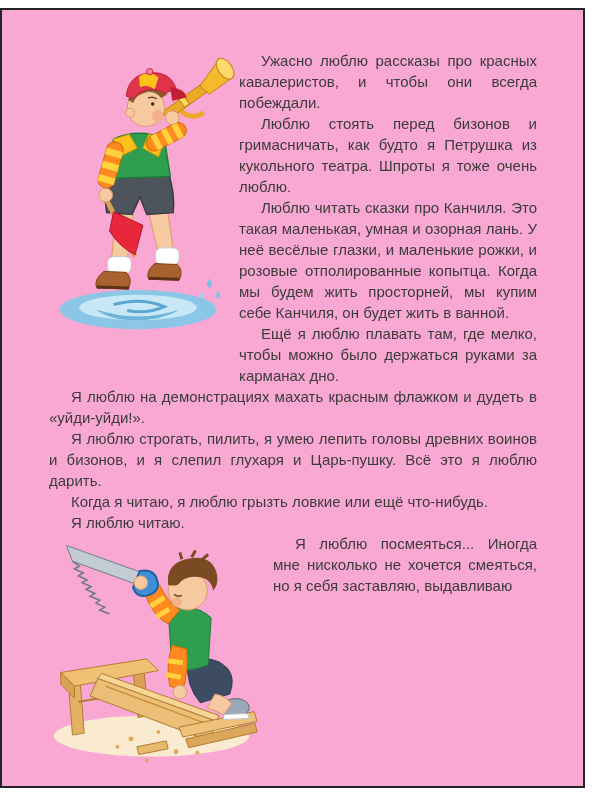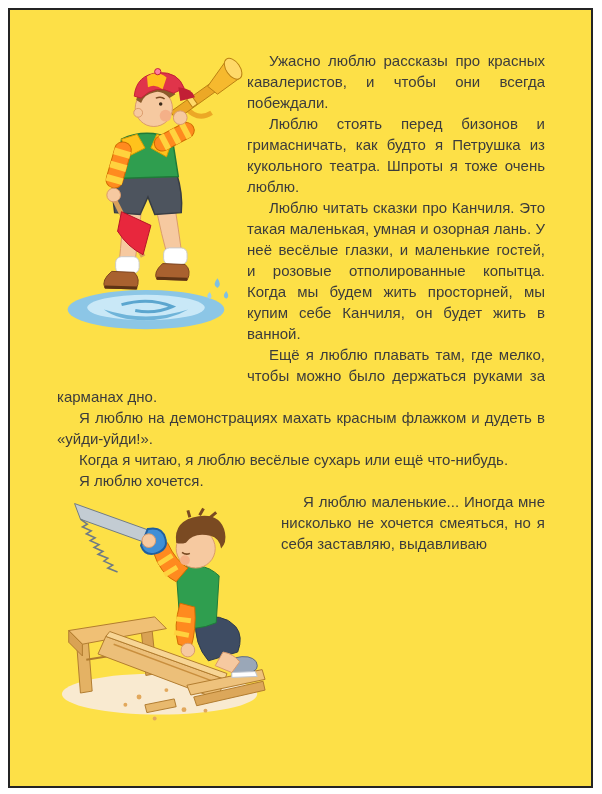--- a/index.html
+++ b/index.html
@@ -18,22 +18,22 @@
     --wood:#f0c075; --wood-dk:#d9a254; --wood-line:#b07b2e;
     --saw-gray:#c3ccd3; --saw-edge:#6f7a84; --saw-blue:#3f8fd6; --saw-blue-dk:#205f9e;
     --shadow:#f9ead0;
   }
   html,body{margin:0;padding:0;}
   body{
     width:602px;height:794px;position:relative;background:#ffffff;
     font-family:"Liberation Sans", sans-serif;color:var(--ink);
   }
   .page-frame{
-    position:absolute;left:8px;top:8px;width:585px;height:780px;
-    border:2px solid var(--frame);box-sizing:border-box;background:#fde047;
+    position:absolute;left:0;top:8px;width:585px;height:780px;
+    border:2px solid var(--frame);box-sizing:border-box;background:#f9a8d4;
     overflow:hidden;
   }
   .content{
     position:absolute;left:47px;top:40px;width:488px;height:732px;
     overflow:hidden;
     font-size:15px;line-height:21px;text-align:justify;
   }
   .content p{margin:0;text-indent:22px;}
   .fl{float:left;position:relative;}
   .fl-1{width:178px;height:320px;margin:-6px 12px 2px 0;}
@@ -118,25 +118,26 @@
           <path d="M83 50 q2 -22 25 -24 q20 -1 26 16 l-11 5 q-18 -10 -33 5z" fill="var(--cap-red)" stroke="var(--cap-dk)"></path>
           <path d="M96 30 q10 -7 20 1 l-4 12 q-8 -6 -15 -2z" fill="var(--yellow)"></path>
           <circle cx="107" cy="25" r="3.2" fill="#ff7fa0" stroke="var(--cap-dk)"></circle>
           <path d="M128 41 q14 1 17 10 l-15 4z" fill="var(--cap-dk)"></path>
         </g>
       </svg>
     </div>
 
     <p>Ужасно люблю рассказы про красных кавалеристов, и чтобы они всегда побеждали.</p>
     <p>Люблю стоять перед бизонов и гримасничать, как будто я Петрушка из кукольного театра. Шпроты я тоже очень люблю.</p>
-    <p>Люблю читать сказки про Канчиля. Это такая маленькая, умная и озорная лань. У неё весёлые глазки, и маленькие гостей, и розовые отполированные копытца. Когда мы будем жить просторней, мы купим себе Канчиля, он будет жить в ванной.</p>
+    <p>Люблю читать сказки про Канчиля. Это такая маленькая, умная и озорная лань. У неё весёлые глазки, и маленькие рожки, и розовые отполированные копытца. Когда мы будем жить просторней, мы купим себе Канчиля, он будет жить в ванной.</p>
     <p>Ещё я люблю плавать там, где мелко, чтобы можно было держаться руками за карманах дно.</p>
     <p>Я люблю на демонстрациях махать красным флажком и дудеть в «уйди-уйди!».</p>
-    <p>Когда я читаю, я люблю весёлые сухарь или ещё что-нибудь.</p>
-    <p>Я люблю хочется.</p>
+    <p>Я люблю строгать, пилить, я умею лепить головы древних воинов и бизонов, и я слепил глухаря и Царь-пушку. Всё это я люблю дарить.</p>
+    <p>Когда я читаю, я люблю грызть ловкие или ещё что-нибудь.</p>
+    <p>Я люблю читаю.</p>
 
     <div class="fl fl-2">
       <svg width="210" height="236" viewBox="0 0 215 240">
         <ellipse cx="105" cy="205" rx="100" ry="21" fill="var(--shadow)"></ellipse>
 
         <g>
           <polygon points="20,152 32,150 36,202 24,204" fill="#e4b264" stroke="var(--wood-line)"></polygon>
           <polygon points="86,138 97,136 102,184 91,186" fill="var(--wood-dk)" stroke="var(--wood-line)"></polygon>
           <polygon points="12,140 100,126 112,138 26,154" fill="var(--wood)" stroke="var(--wood-line)"></polygon>
           <polygon points="12,140 26,154 26,166 12,152" fill="var(--wood-dk)" stroke="var(--wood-line)"></polygon>
@@ -187,16 +188,16 @@
 
         <g>
           <polygon points="18,10 96,38 96,52 24,26" fill="var(--saw-gray)" stroke="var(--saw-edge)"></polygon>
           <path d="M24 26 l7 5 -5 3 9 4 -5 3 9 4 -5 3 9 4 -5 3 9 4 -5 3 10 4 -4 3 9 4 -5 3 10 4" fill="none" stroke="var(--saw-edge)" stroke-width="1.6"></path>
           <path d="M93 36 q15 -3 18 10 q3 11 -10 15 q-11 3 -15 -8z" fill="var(--saw-blue)" stroke="var(--saw-blue-dk)" stroke-width="2"></path>
           <circle cx="94" cy="48" r="7" fill="var(--skin)" stroke="var(--skin-dk)"></circle>
         </g>
       </svg>
     </div>
 
-    <p>Я люблю маленькие... Иногда мне нисколько не хочется смеяться, но я себя заставляю, выдавливаю</p>
+    <p>Я люблю посмеяться... Иногда мне нисколько не хочется смеяться, но я себя заставляю, выдавливаю</p>
 
   </div>
 </div>
 
 </body></html>

